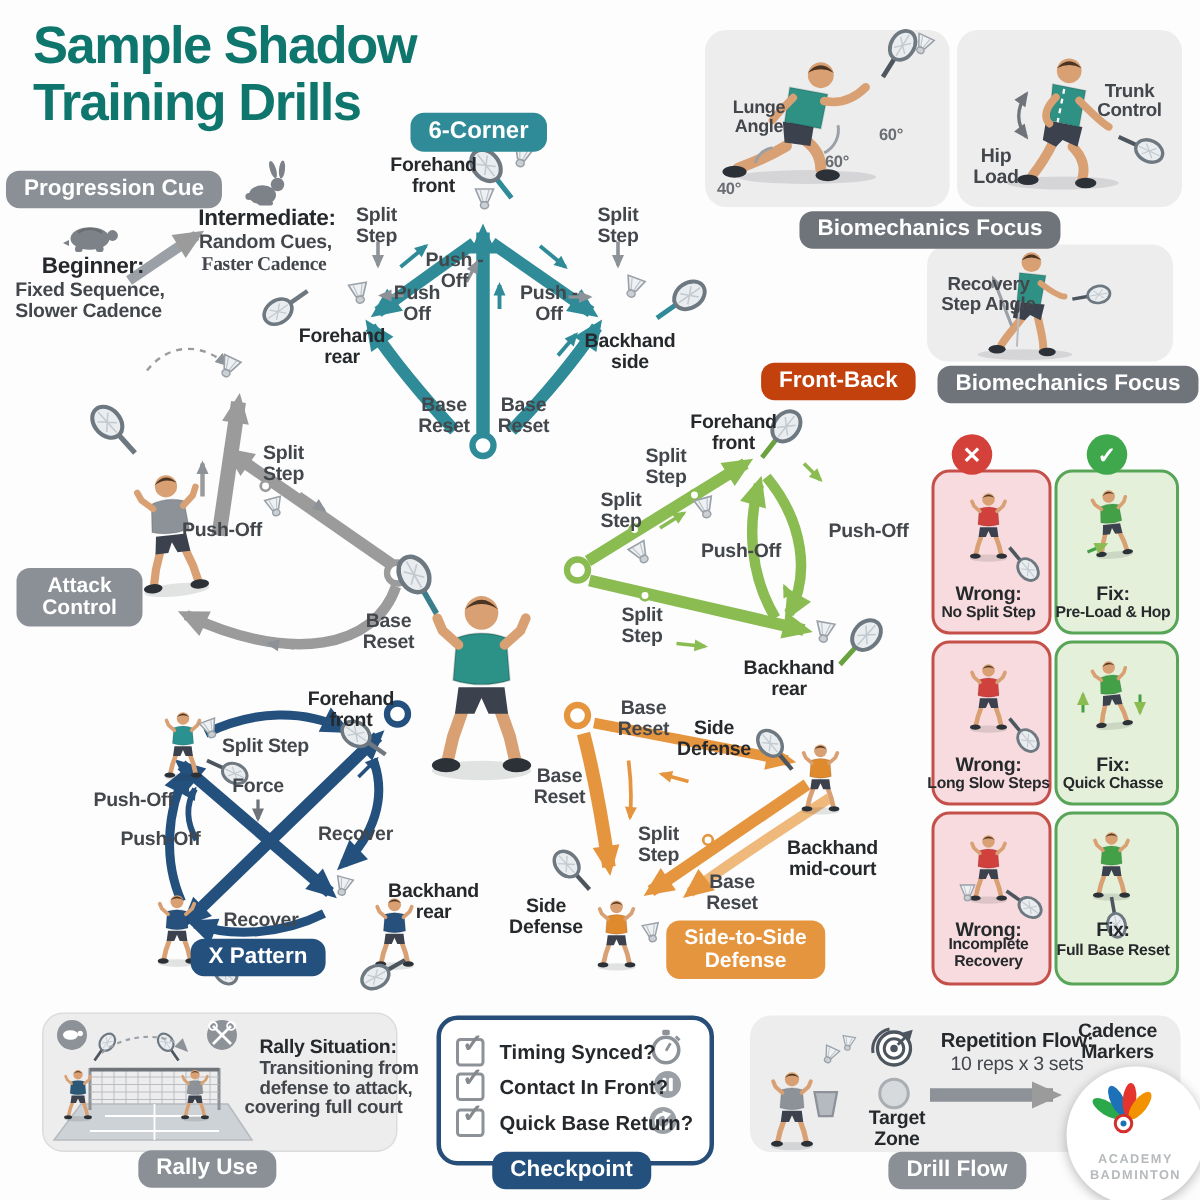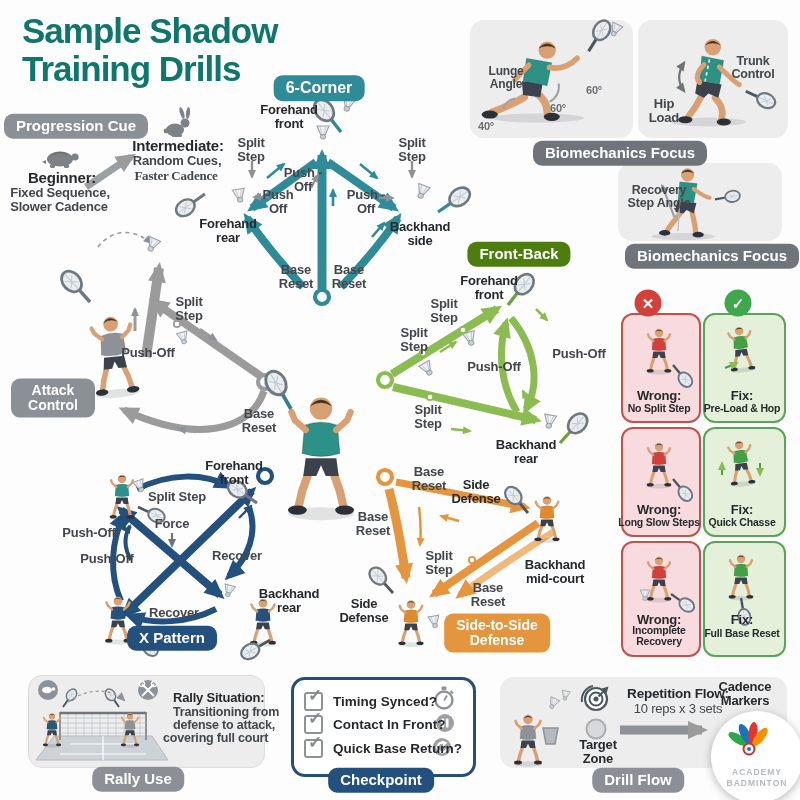--- a/index.html
+++ b/index.html
@@ -10,21 +10,21 @@
   .card{position:absolute;border-radius:12px;z-index:0;}
   .card.wrong{background:#f7dbde;border:2.5px solid #c5504a;}
   .card.fix{background:#e4f0da;border:2.5px solid #58a558;}
   .lbl{position:absolute;transform:translate(-50%,-50%);text-align:center;z-index:3;
        font:700 13px/1.07 "Liberation Sans",sans-serif;color:#43474b;letter-spacing:-.2px;}
   .bb{font-weight:bold;color:#26292c;}
   .badge{position:absolute;transform:translate(-50%,-50%);z-index:4;color:#fff;
          font:bold 15px/1.1 "Liberation Sans",sans-serif;padding:4px 12px;border-radius:9px;
          white-space:nowrap;text-align:center;}
   .bg-gray{background:#8b9096;} .bg-dark{background:#6f747a;} .bg-teal{background:#2e8b97;}
-  .bg-green{background:#4d7c0f;} .bg-navy{background:#24507e;} .bg-orange{background:#e6953f;}
+  .bg-green{background:#c2410c;margin-left:40px;} .bg-navy{background:#24507e;} .bg-orange{background:#e6953f;}
   .title{position:absolute;left:22px;top:12px;z-index:3;
          font:bold 35px/1.08 "Liberation Sans",sans-serif;color:#0f766e;letter-spacing:-1px;}
   .circle-icon{position:absolute;transform:translate(-50%,-50%);width:27px;height:27px;
          border-radius:50%;display:flex;align-items:center;justify-content:center;
          color:#fff;font:bold 15px "Liberation Sans",sans-serif;z-index:3;}
   .cp-row{position:absolute;display:flex;align-items:center;gap:10px;z-index:3;}
   .cb{position:relative;width:15px;height:15px;border:2.5px solid #8d9298;border-radius:3px;background:#fff;}
   .cb span{position:absolute;left:2px;top:-9px;color:#84898e;font:bold 17px "Liberation Sans",sans-serif;}
   .cp-label{font:bold 13.5px "Liberation Sans",sans-serif;color:#26292c;}
   .logo{position:absolute;left:711px;top:711px;width:92px;height:92px;border-radius:50%;

